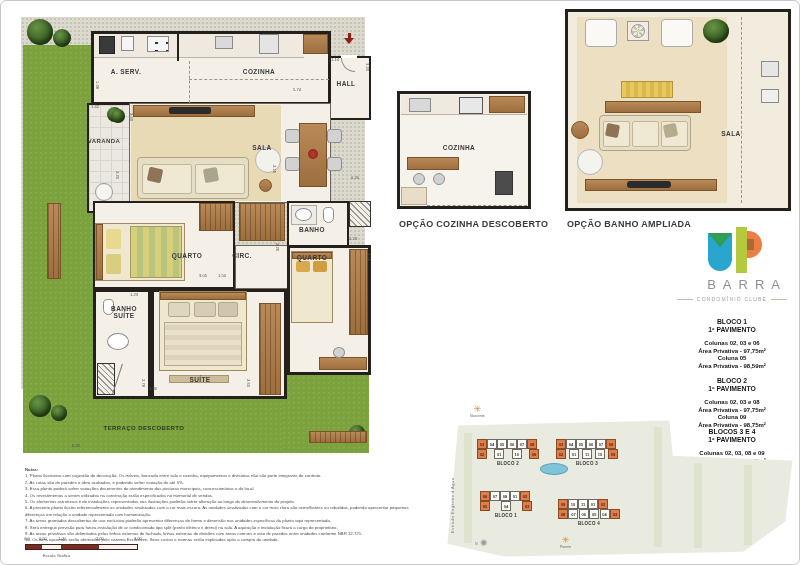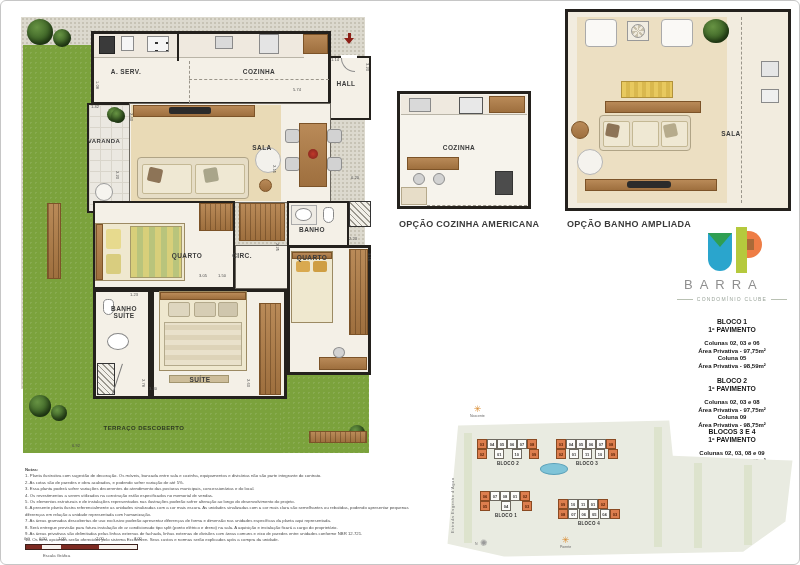--- a/index.html
+++ b/index.html
@@ -24,21 +24,21 @@
   .sofa{position:absolute;background:#e6ddc6;border:1px solid #b0a486;border-radius:4px}
   .cushion{position:absolute;background:#efe8d3;border:1px solid #c4b894;border-radius:2px}
   .pillow{position:absolute;border-radius:2px}
   .bed{position:absolute;background:#efe8cf;border:1px solid #9c8a63}
   .chair{position:absolute;background:#d2d2d2;border:1px solid #8f8f8f;border-radius:3px}
   .dashv{position:absolute;border-left:1px dashed #9a958a}
   .dashh{position:absolute;border-top:1px dashed #9a958a}
   
   .opt-title{position:absolute;font-size:9px;font-weight:bold;color:#3a3a3a;letter-spacing:.3px;white-space:nowrap}
   
-  .logo-wrap{position:absolute;width:110px;text-align:left}
+  .logo-wrap{position:absolute;width:110px;text-align:right}
   .brand{font-size:13px;letter-spacing:7px;color:#8f8f8f;padding-left:7px;font-weight:400}
   .tagline{display:flex;align-items:center;gap:4px;margin-top:4px}
   .tagline .ln{flex:1;border-top:1px solid #b9c1b3}
   .tagline .tx{font-size:5px;letter-spacing:1.2px;color:#9aa49a;white-space:nowrap}
   
   .ib{position:absolute;width:150px;text-align:center;font-weight:bold;color:#151515}
   .ib .t{font-size:6.8px;line-height:8px}
   .ib .l{font-size:6px;line-height:7.5px}
   .ib .gap{height:6px}
   
@@ -227,21 +227,21 @@
     <div class="appl" style="left:62px;top:6px;width:24px;height:17px;background:#e8e8e8;border-color:#555"></div>
     <div class="abs wood" style="left:92px;top:5px;width:36px;height:17px"></div>
     <div class="abs wood" style="left:10px;top:66px;width:52px;height:13px"></div>
     <div class="chair" style="left:16px;top:82px;width:12px;height:12px;border-radius:50%"></div>
     <div class="chair" style="left:36px;top:82px;width:12px;height:12px;border-radius:50%"></div>
     <div class="appl" style="left:98px;top:80px;width:18px;height:24px;background:#4c4c4c;border-color:#333"></div>
     <div class="abs" style="left:4px;top:96px;width:26px;height:18px;background:#e7ddc8;border:1px solid #b5a98c"></div>
     <div class="dashh" style="left:30px;top:114px;width:100px"></div>
     <div class="rlabel" style="left:62px;top:56px">COZINHA</div>
   </div>
-  <div class="opt-title" style="left:398px;top:218px">OPÇÃO COZINHA AMERICANA</div>
+  <div class="opt-title" style="left:398px;top:218px">OPÇÃO COZINHA DESCOBERTO</div>
 
   <div class="abs" style="left:564px;top:8px;width:226px;height:202px">
     <div class="room" style="left:0;top:0;width:226px;height:202px;border-width:3px;background:#f2ecdf"></div>
     <div class="abs" style="left:12px;top:8px;width:150px;height:186px;background:#ecdfc2"></div>
     <div class="abs" style="left:20px;top:10px;width:32px;height:28px;background:#faf9f6;border:1px solid #aaa;border-radius:4px"></div>
     <div class="abs" style="left:96px;top:10px;width:32px;height:28px;background:#faf9f6;border:1px solid #aaa;border-radius:4px"></div>
     <div class="abs" style="left:62px;top:12px;width:22px;height:20px;background:#f1ede2;border:1px solid #999"></div>
     <div class="abs" style="left:66px;top:15px;width:14px;height:14px;border-radius:50%;background:repeating-conic-gradient(#c9c2ad 0 30deg,#efeadd 30deg 60deg);border:1px solid #999"></div>
     <div class="tree" style="left:138px;top:10px;width:26px;height:24px"></div>
     <div class="abs" style="left:56px;top:72px;width:52px;height:17px;background:repeating-linear-gradient(90deg,#e8c95f 0 4px,#d9b84e 4px 8px);border:1px solid #b2923a"></div>

